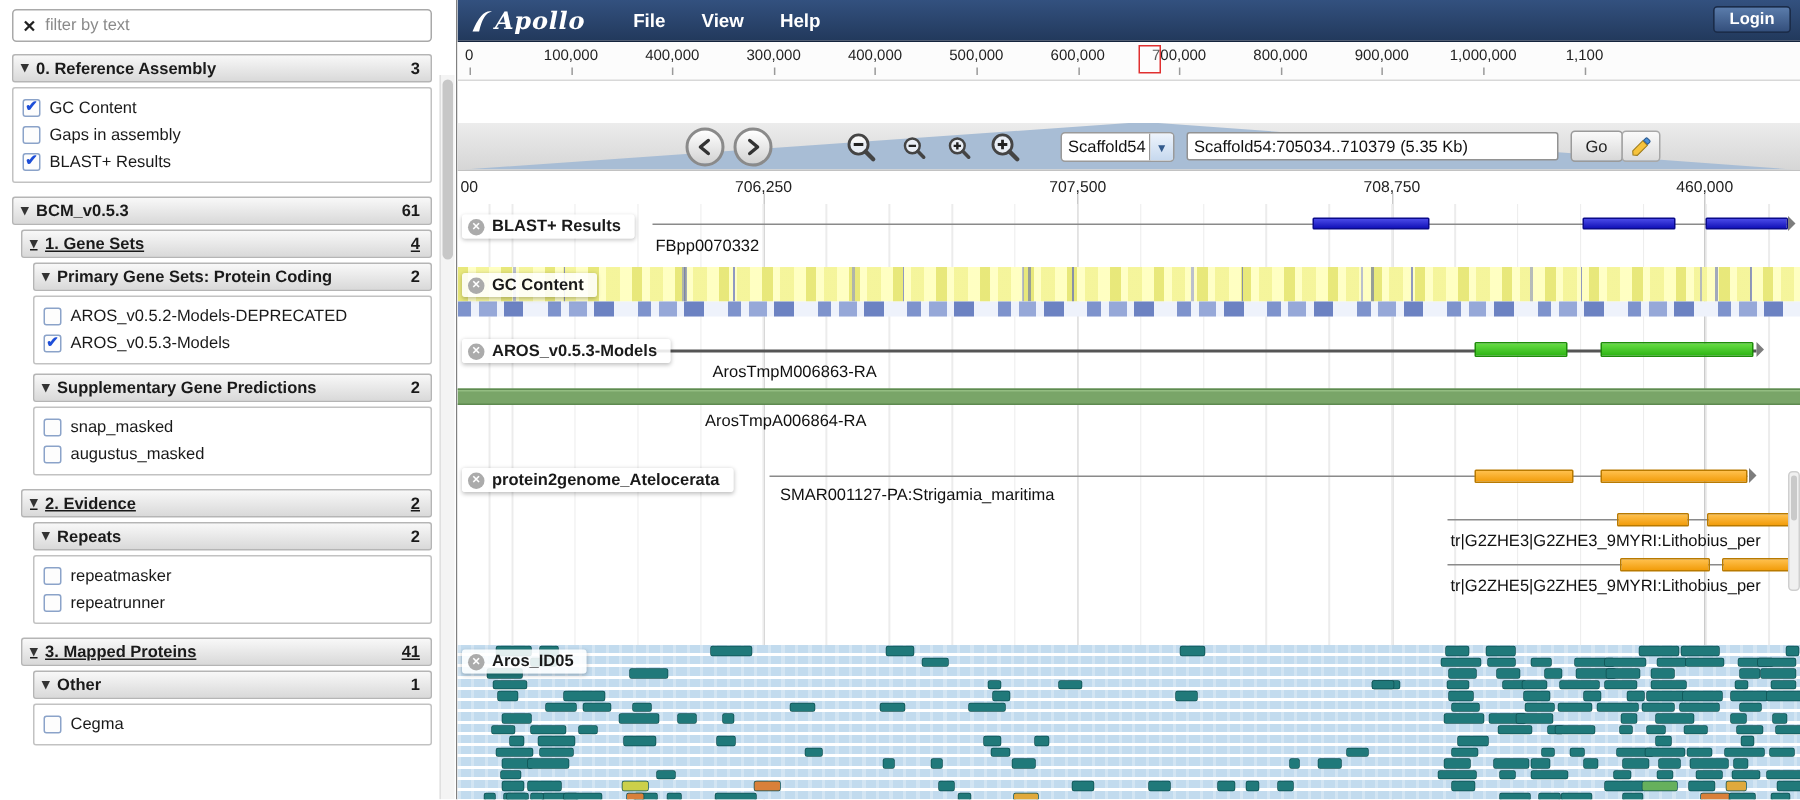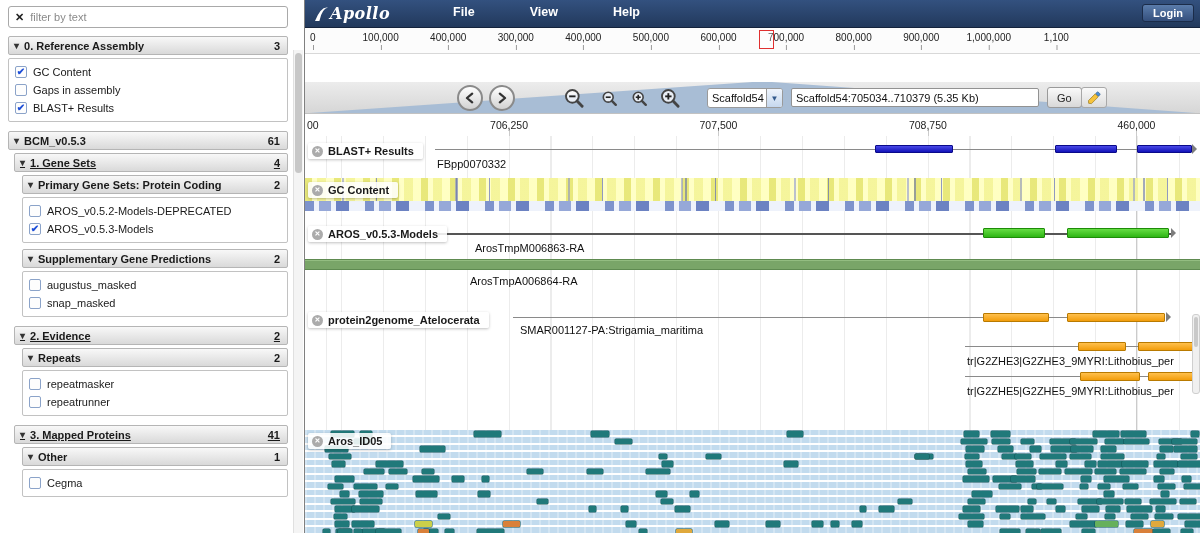--- a/index.html
+++ b/index.html
@@ -38,21 +38,21 @@
   .gap-lg { margin-top:9px; }
   .sb-scrollbar { position:absolute; right:1px; top:50px; bottom:0; width:10px;
                   background:#f4f4f4; border-left:1px solid #e0e0e0; }
   .sb-scrollbar .thumb { position:absolute; top:3px; left:1px; width:7px; height:120px;
                          background:#c7c7c7; border-radius:4px; }
 
   
   .panel { position:relative; width:895px; height:533px; overflow:hidden; background:#fff; }
 
   .menubar { position:relative; height:28px; background:linear-gradient(#33517f,#22395c);
-             border-bottom:1px solid #14233c; display:flex; padding-left:8px;gap:31px; }
+             border-bottom:1px solid #14233c; display:flex; align-items:center; padding-left:8px; }
   .logo { display:flex; align-items:center; gap:1px; margin-right:20px; }
   .logo-text { color:#fff; font-family:"DejaVu Serif", serif; font-style:italic; font-weight:bold;
                font-size:16px; letter-spacing:0.5px; }
   .menu-item { color:#fff; font-size:12.5px; font-weight:bold; padding:5px 12px; cursor:pointer; }
   .login-btn { position:absolute; right:6px; top:4px; color:#fff; font-size:11px; font-weight:bold;
                background:linear-gradient(#5a7cab,#344f7c); border:1px solid #1b2c49;
                border-radius:3px; padding:2px 10px; cursor:pointer; }
 
   .overview { position:relative; height:26px; background:#fcfcfc; border-bottom:1px solid #d8d8d8; }
   .ov-label { position:absolute; top:4px; transform:translateX(-50%); font-size:10px; color:#222; }
@@ -203,25 +203,25 @@
     </div>
 
     <div class="sb-header ind2">
       <span class="tri"></span>
       <span>Supplementary Gene Predictions</span>
       <span class="count">2</span>
     </div>
     <div class="sb-box ind2">
       <label class="sb-item">
         <span class="cb"></span>
+        <span>snap_masked</span>
+      </label>
+      <label class="sb-item">
+        <span class="cb"></span>
         <span>augustus_masked</span>
-      </label>
-      <label class="sb-item">
-        <span class="cb"></span>
-        <span>snap_masked</span>
       </label>
     </div>
 
     <div class="sb-header ind1 gap-lg">
       <span class="tri"></span>
       <span>2. Evidence</span>
       <span class="count">2</span>
     </div>
 
     <div class="sb-header ind2">

